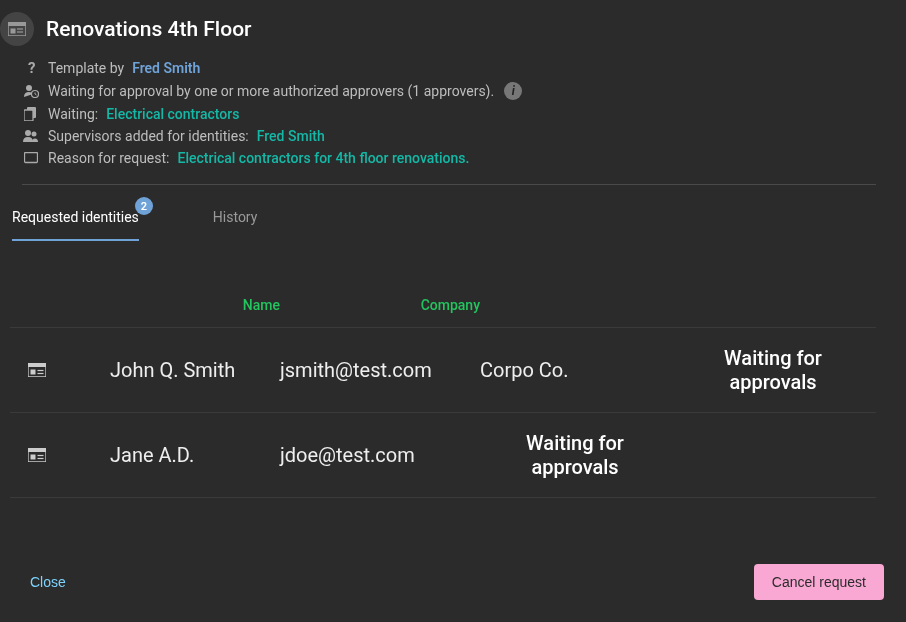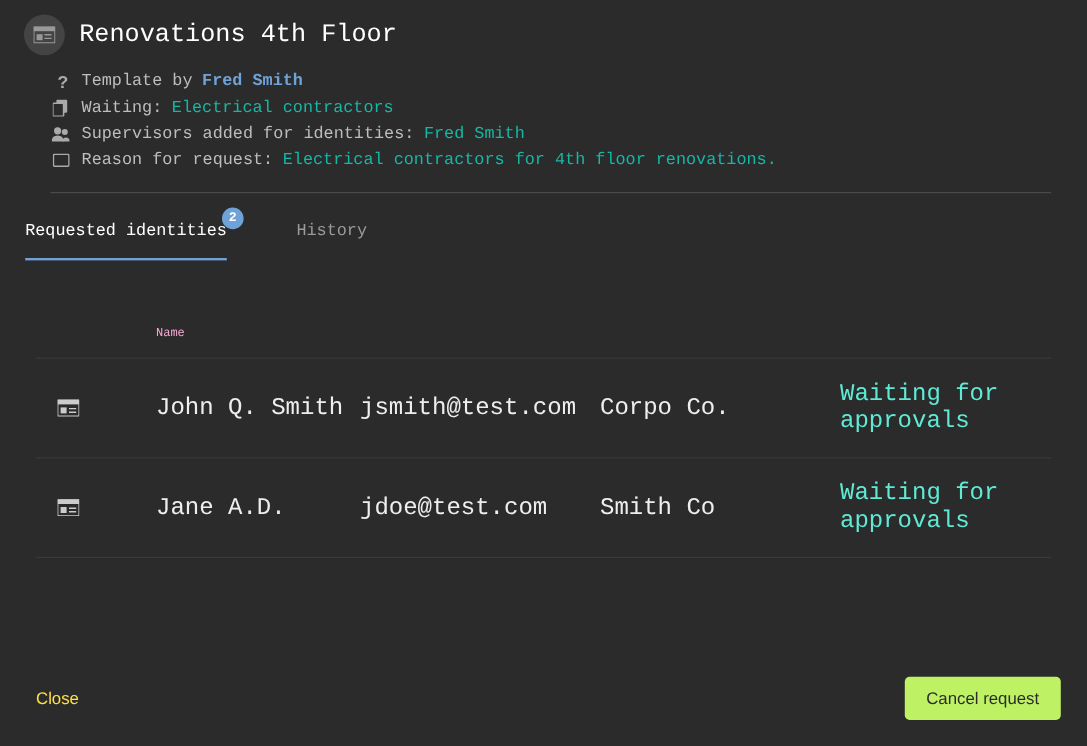--- a/index.html
+++ b/index.html
@@ -4,66 +4,66 @@
   <style>
     * { box-sizing: border-box; margin: 0; padding: 0; }
     body {
       width: 906px;
       height: 622px;
       background: #2b2b2b;
       font-family: -apple-system, BlinkMacSystemFont, "Segoe UI", Roboto, sans-serif;
       color: #e0e0e0;
       overflow: hidden;
     }
-    .container { padding: 12px 30px 20px 20px; font-family: Liberation Mono, monospace; }
+    .container { padding: 12px 30px 20px 0; }
     .header { display: flex; align-items: center; gap: 12px; margin-bottom: 14px; }
     .header-icon {
       width: 34px; height: 34px; border-radius: 50%;
       background: #444; display: flex; align-items: center; justify-content: center;
       color: #9a9a9a;
     }
     .title { font-size: 21px; font-weight: 500; color: #fff; }
     .meta-list { margin-left: 22px; display: flex; flex-direction: column; gap: 6px; }
     .meta-row { display: flex; align-items: center; gap: 8px; font-size: 14px; color: #bdbdbd; }
     .meta-icon { width: 18px; display: inline-flex; justify-content: center; color: #aaa; }
     .meta-label { color: #bdbdbd; }
     .meta-value { color: #14b8a6; font-weight: 500; }
     .link { color: #6fa3d8; font-weight: 600; }
     .info-circle {
       width: 18px; height: 18px; border-radius: 50%; background: #777; color: #222;
       display: inline-flex; align-items: center; justify-content: center;
       font-size: 12px; font-weight: bold; font-style: italic; margin-left: 2px;
     }
     .divider { border-top: 1px solid #4a4a4a; margin: 18px 0 0 22px; }
-    .tabs { display: flex; gap: 58px; margin: 24px 0 0 1px; position: relative; }
+    .tabs { display: flex; gap: 74px; margin: 24px 0 0 12px; position: relative; }
     .tab { font-size: 14px; color: #9a9a9a; padding-bottom: 14px; cursor: pointer; position: relative; }
     .tab.active { color: #fff; border-bottom: 2px solid #6fa3d8; }
     .badge {
       position: absolute; top: -12px; right: -14px;
       background: #6fa3d8; color: #fff; font-size: 11px; font-weight: 600;
       width: 18px; height: 18px; border-radius: 50%;
       display: flex; align-items: center; justify-content: center;
     }
     .table { margin-top: 48px; margin-left: 10px; }
     .thead, .trow { display: grid; grid-template-columns: 100px 170px 200px 200px 1fr; align-items: center; }
     .thead { padding: 8px 0 14px; }
-    .th { font-size: 10px; color: #f9a8d4; font-weight: 500; }
+    .th { font-size: 14px; color: #22c55e; font-weight: 500; text-align: right; }
     .trow { border-top: 1px solid #3a3a3a; padding: 18px 0; }
     .trow:last-child { border-bottom: 1px solid #3a3a3a; }
     .td { font-size: 20px; color: #eee; }
-    .status { color: #5eead4; font-weight: 500; text-align: left; padding-right: 10px; }
+    .status { color: #ffffff; font-weight: 500; text-align: center; padding-right: 10px; }
     .row-icon { color: #ccc; padding-left: 18px; }
     .footer {
       position: absolute; bottom: 0; left: 0; right: 0;
       display: flex; justify-content: space-between; align-items: center;
       padding: 18px 22px 22px 30px;
     }
-    .close-btn { font-size: 14px; color: #fde047; cursor: pointer; background: none; border: none; font-weight: 500; }
+    .close-btn { font-size: 14px; color: #7dd3fc; cursor: pointer; background: none; border: none; font-weight: 500; }
     .cancel-btn {
-      background: #bef264; color: #2b2b2b; border: none;
+      background: #f9a8d4; color: #2b2b2b; border: none;
       padding: 10px 18px; border-radius: 4px; font-size: 14px; font-weight: 500; cursor: pointer;
     }
     svg { display: block; }
   </style>
 </head>
 <body>
 
 <div class="container">
   <div class="header">
     <div class="header-icon">
@@ -80,20 +80,33 @@
 
   <div class="meta-list">
     <div class="meta-row">
       <span class="meta-icon">
         <svg width="14" height="16" viewBox="0 0 14 16">
             <text x="4" y="13" font-size="15" fill="#aaa" font-weight="bold">?</text>
           </svg>
       </span>
       <span class="meta-label">Template by</span>
       <span class="link">Fred Smith</span>
+    </div>
+    <div class="meta-row">
+      <span class="meta-icon">
+        <svg width="16" height="14" viewBox="0 0 16 14">
+            <circle cx="6" cy="4" r="3" fill="#aaa"></circle>
+            <path d="M1 13 Q1 8 6 8 Q9 8 10 10" fill="#aaa"></path>
+            <circle cx="12" cy="10" r="3.5" fill="#2b2b2b" stroke="#aaa" stroke-width="1.2"></circle>
+            <line x1="12" y1="8.5" x2="12" y2="10" stroke="#aaa" stroke-width="1"></line>
+            <line x1="12" y1="10" x2="13.5" y2="11" stroke="#aaa" stroke-width="1"></line>
+          </svg>
+      </span>
+      <span class="meta-label">Waiting for approval by one or more authorized approvers (1 approvers).</span>
+      <span class="info-circle">i</span>
     </div>
     <div class="meta-row">
       <span class="meta-icon">
         <svg width="14" height="14" viewBox="0 0 14 14">
             <rect x="3" y="0" width="9" height="11" rx="1" fill="#aaa"></rect>
             <rect x="0" y="3" width="9" height="11" rx="1" fill="#2b2b2b" stroke="#aaa" stroke-width="1.3"></rect>
           </svg>
       </span>
       <span class="meta-label">Waiting:</span>
       <span class="meta-value">Electrical contractors</span>
@@ -129,20 +142,21 @@
       <span>Requested identities</span>
       <span class="badge">2</span>
     </div>
     <div class="tab">History</div>
   </div>
 
   <div class="table">
     <div class="thead">
       <div></div>
       <div class="th">Name</div>
+      <div class="th">Company</div>
       <div></div>
     </div>
 
     <div class="trow">
       <div class="row-icon">
         <svg width="18" height="14" viewBox="0 0 18 14">
             <rect x="0" y="0" width="18" height="14" rx="1" fill="none" stroke="#ccc" stroke-width="1.3"></rect>
             <rect x="0" y="0" width="18" height="4" fill="#ccc"></rect>
             <rect x="2.5" y="6.5" width="5" height="5" fill="#ccc"></rect>
             <line x1="9.5" y1="7.5" x2="15.5" y2="7.5" stroke="#ccc" stroke-width="1.2"></line>
@@ -160,21 +174,20 @@
         <svg width="18" height="14" viewBox="0 0 18 14">
             <rect x="0" y="0" width="18" height="14" rx="1" fill="none" stroke="#ccc" stroke-width="1.3"></rect>
             <rect x="0" y="0" width="18" height="4" fill="#ccc"></rect>
             <rect x="2.5" y="6.5" width="5" height="5" fill="#ccc"></rect>
             <line x1="9.5" y1="7.5" x2="15.5" y2="7.5" stroke="#ccc" stroke-width="1.2"></line>
             <line x1="9.5" y1="10.5" x2="15.5" y2="10.5" stroke="#ccc" stroke-width="1.2"></line>
           </svg>
       </div>
       <div class="td">Jane A.D.</div>
       <div class="td">jdoe@test.com</div>
-      <div class="td">Smith Co</div>
       <div class="td status">Waiting for approvals</div>
     </div>
   </div>
 </div>
 
 <div class="footer">
   <button class="close-btn">Close</button>
   <button class="cancel-btn">Cancel request</button>
 </div>
 

